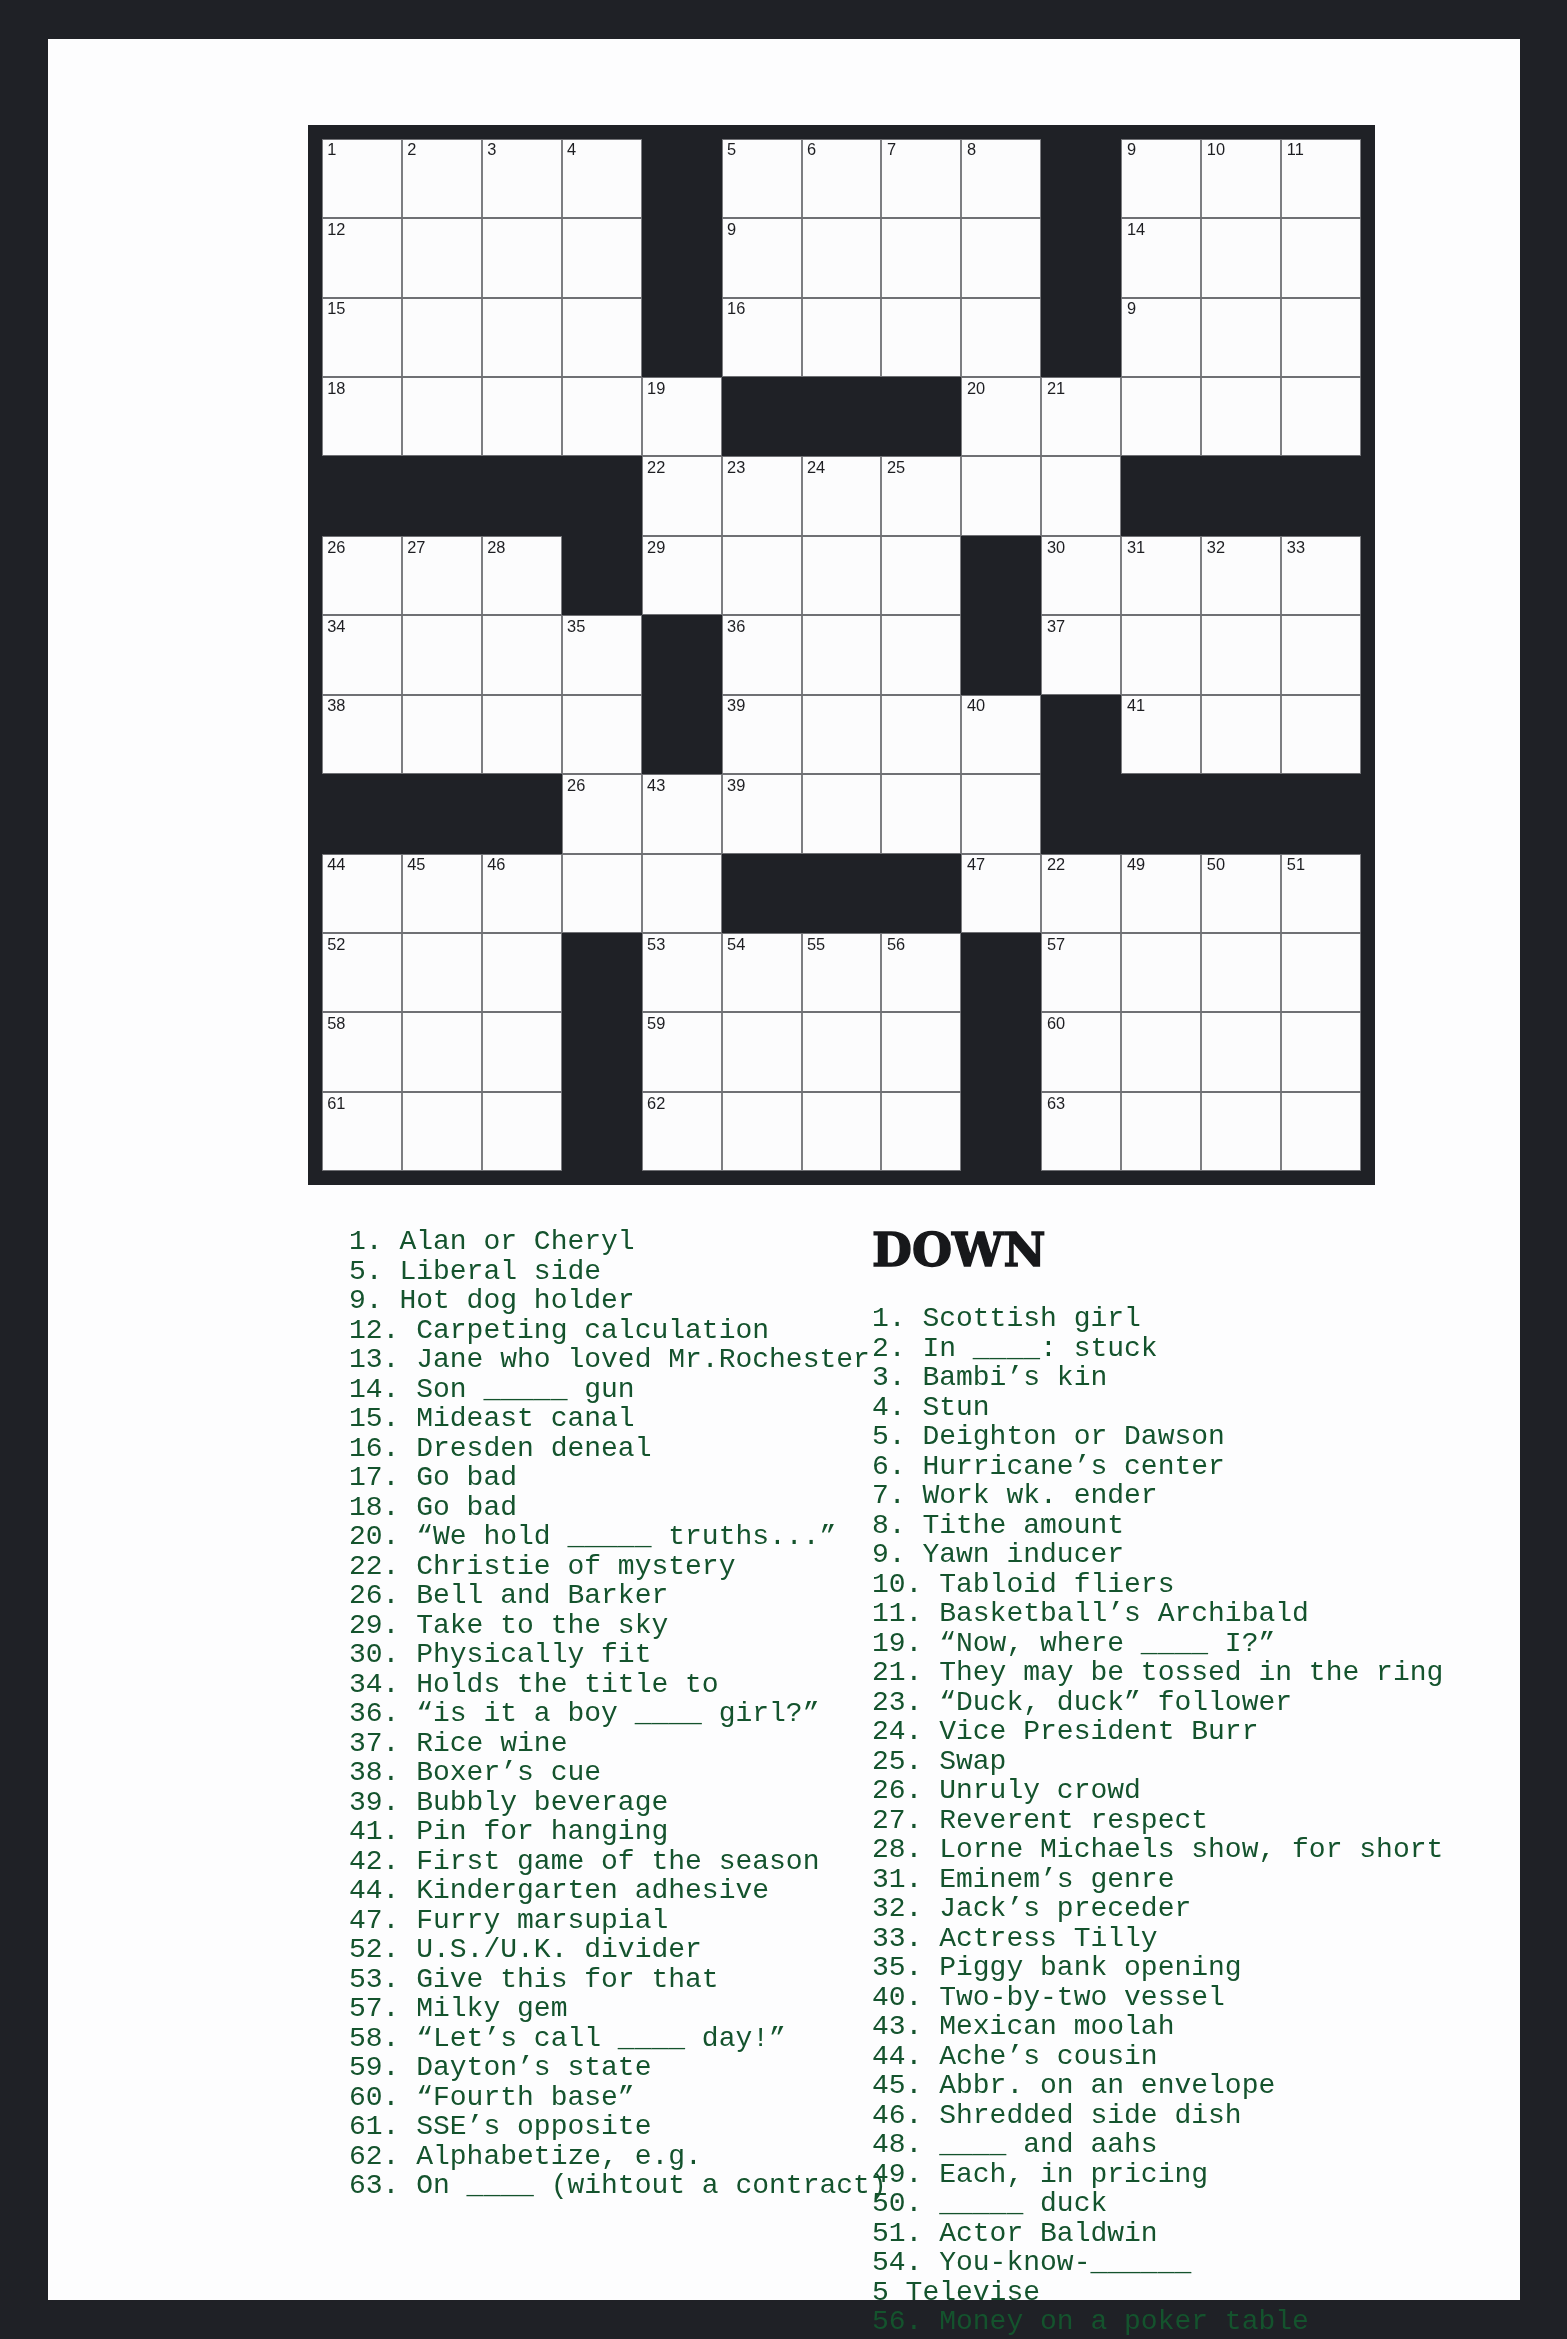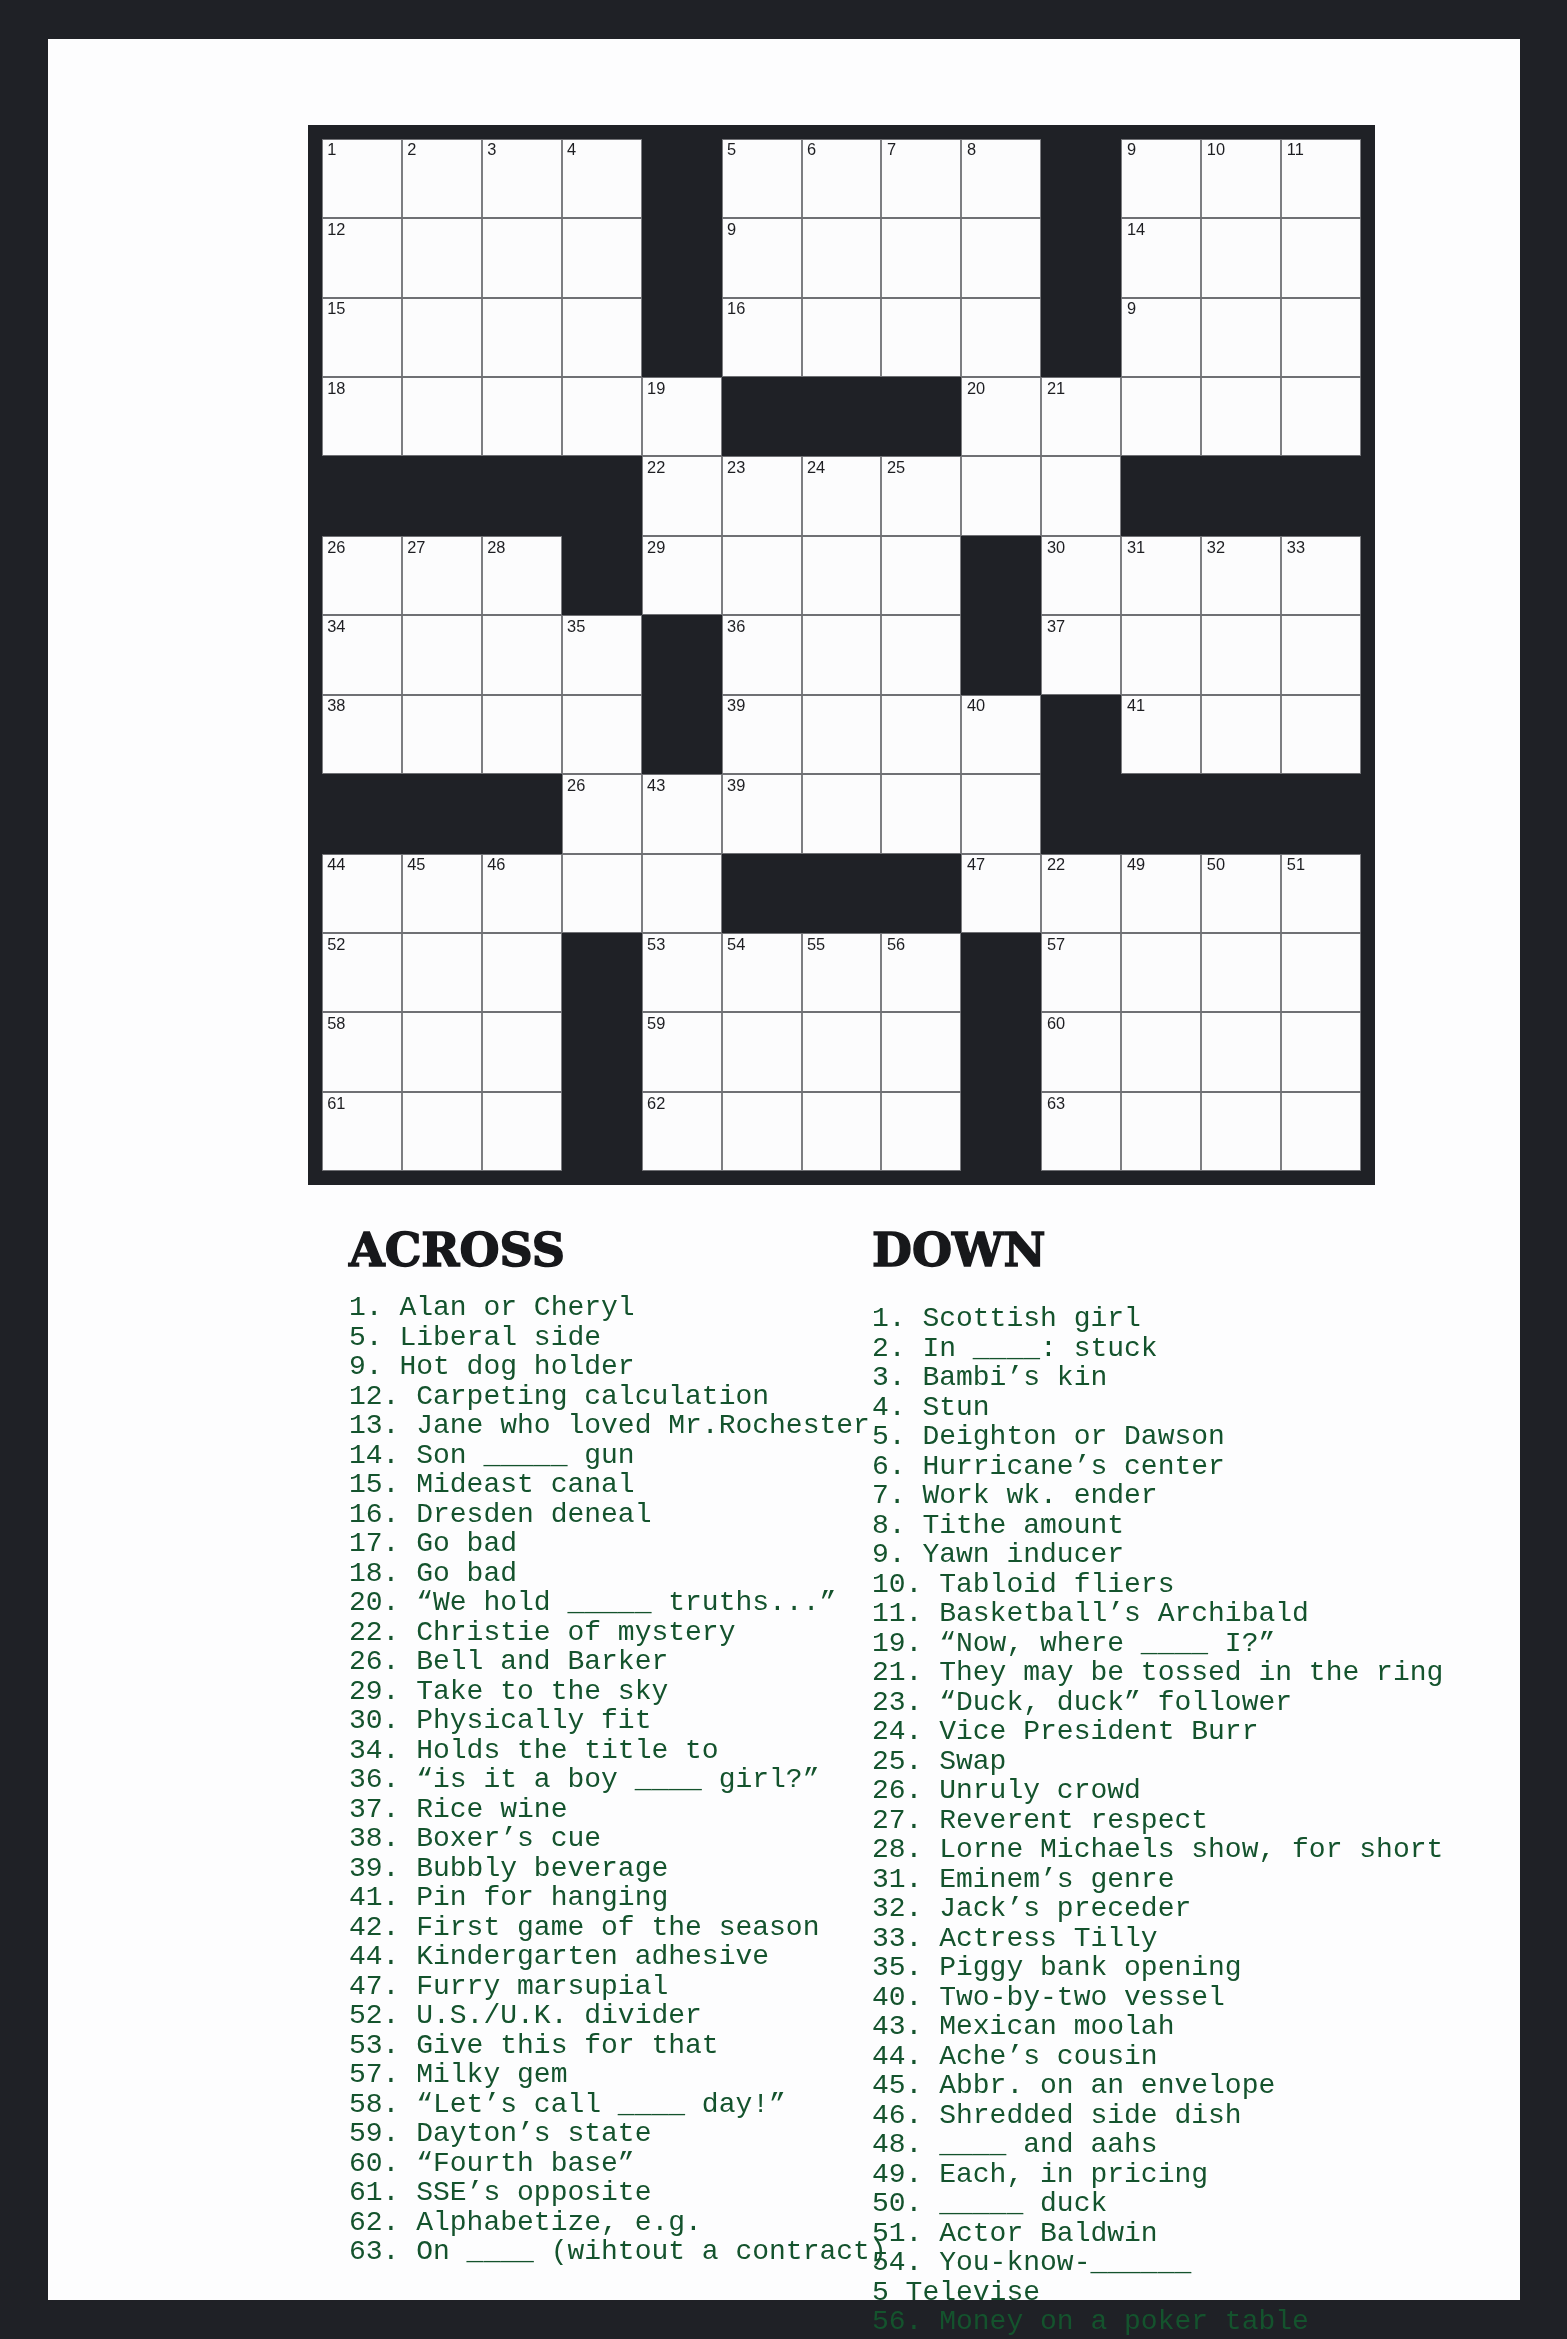--- a/index.html
+++ b/index.html
@@ -358,21 +358,20 @@
         <div class="cell white">
           <span class="num">63</span>
         </div>
         <div class="cell white"></div>
         <div class="cell white"></div>
         <div class="cell white"></div>
       </div>
   </div>
 
   <div class="clue-col across">
-    <h2 class="clue-heading">ACROSS</h2>
     <div class="clue-list" id="across-list"><div class="clue-line">1. Alan or Cheryl</div><div class="clue-line">5. Liberal side</div><div class="clue-line">9. Hot dog holder</div><div class="clue-line">12. Carpeting calculation</div><div class="clue-line">13. Jane who loved Mr.Rochester</div><div class="clue-line">14. Son _____ gun</div><div class="clue-line">15. Mideast canal</div><div class="clue-line">16. Dresden deneal</div><div class="clue-line">17. Go bad</div><div class="clue-line">18. Go bad</div><div class="clue-line">20. “We hold _____ truths...”</div><div class="clue-line">22. Christie of mystery</div><div class="clue-line">26. Bell and Barker</div><div class="clue-line">29. Take to the sky</div><div class="clue-line">30. Physically fit</div><div class="clue-line">34. Holds the title to</div><div class="clue-line">36. “is it a boy ____ girl?”</div><div class="clue-line">37. Rice wine</div><div class="clue-line">38. Boxer’s cue</div><div class="clue-line">39. Bubbly beverage</div><div class="clue-line">41. Pin for hanging</div><div class="clue-line">42. First game of the season</div><div class="clue-line">44. Kindergarten adhesive</div><div class="clue-line">47. Furry marsupial</div><div class="clue-line">52. U.S./U.K. divider</div><div class="clue-line">53. Give this for that</div><div class="clue-line">57. Milky gem</div><div class="clue-line">58. “Let’s call ____ day!”</div><div class="clue-line">59. Dayton’s state</div><div class="clue-line">60. “Fourth base”</div><div class="clue-line">61. SSE’s opposite</div><div class="clue-line">62. Alphabetize, e.g.</div><div class="clue-line">63. On ____ (wihtout a contract)</div></div>
   </div>
 
   <div class="clue-col down">
     <h2 class="clue-heading">DOWN</h2>
     <div class="clue-list" id="down-list"><div class="clue-line">1. Scottish girl</div><div class="clue-line">2. In ____: stuck</div><div class="clue-line">3. Bambi’s kin</div><div class="clue-line">4. Stun</div><div class="clue-line">5. Deighton or Dawson</div><div class="clue-line">6. Hurricane’s center</div><div class="clue-line">7. Work wk. ender</div><div class="clue-line">8. Tithe amount</div><div class="clue-line">9. Yawn inducer</div><div class="clue-line">10. Tabloid fliers</div><div class="clue-line">11. Basketball’s Archibald</div><div class="clue-line">19. “Now, where ____ I?”</div><div class="clue-line">21. They may be tossed in the ring</div><div class="clue-line">23. “Duck, duck” follower</div><div class="clue-line">24. Vice President Burr</div><div class="clue-line">25. Swap</div><div class="clue-line">26. Unruly crowd</div><div class="clue-line">27. Reverent respect</div><div class="clue-line">28. Lorne Michaels show, for short</div><div class="clue-line">31. Eminem’s genre</div><div class="clue-line">32. Jack’s preceder</div><div class="clue-line">33. Actress Tilly</div><div class="clue-line">35. Piggy bank opening</div><div class="clue-line">40. Two-by-two vessel</div><div class="clue-line">43. Mexican moolah</div><div class="clue-line">44. Ache’s cousin</div><div class="clue-line">45. Abbr. on an envelope</div><div class="clue-line">46. Shredded side dish</div><div class="clue-line">48. ____ and aahs</div><div class="clue-line">49. Each, in pricing</div><div class="clue-line">50. _____ duck</div><div class="clue-line">51. Actor Baldwin</div><div class="clue-line">54. You-know-______</div><div class="clue-line">5 Televise</div><div class="clue-line">56. Money on a poker table</div></div>
   </div>
 
 </div>
 

